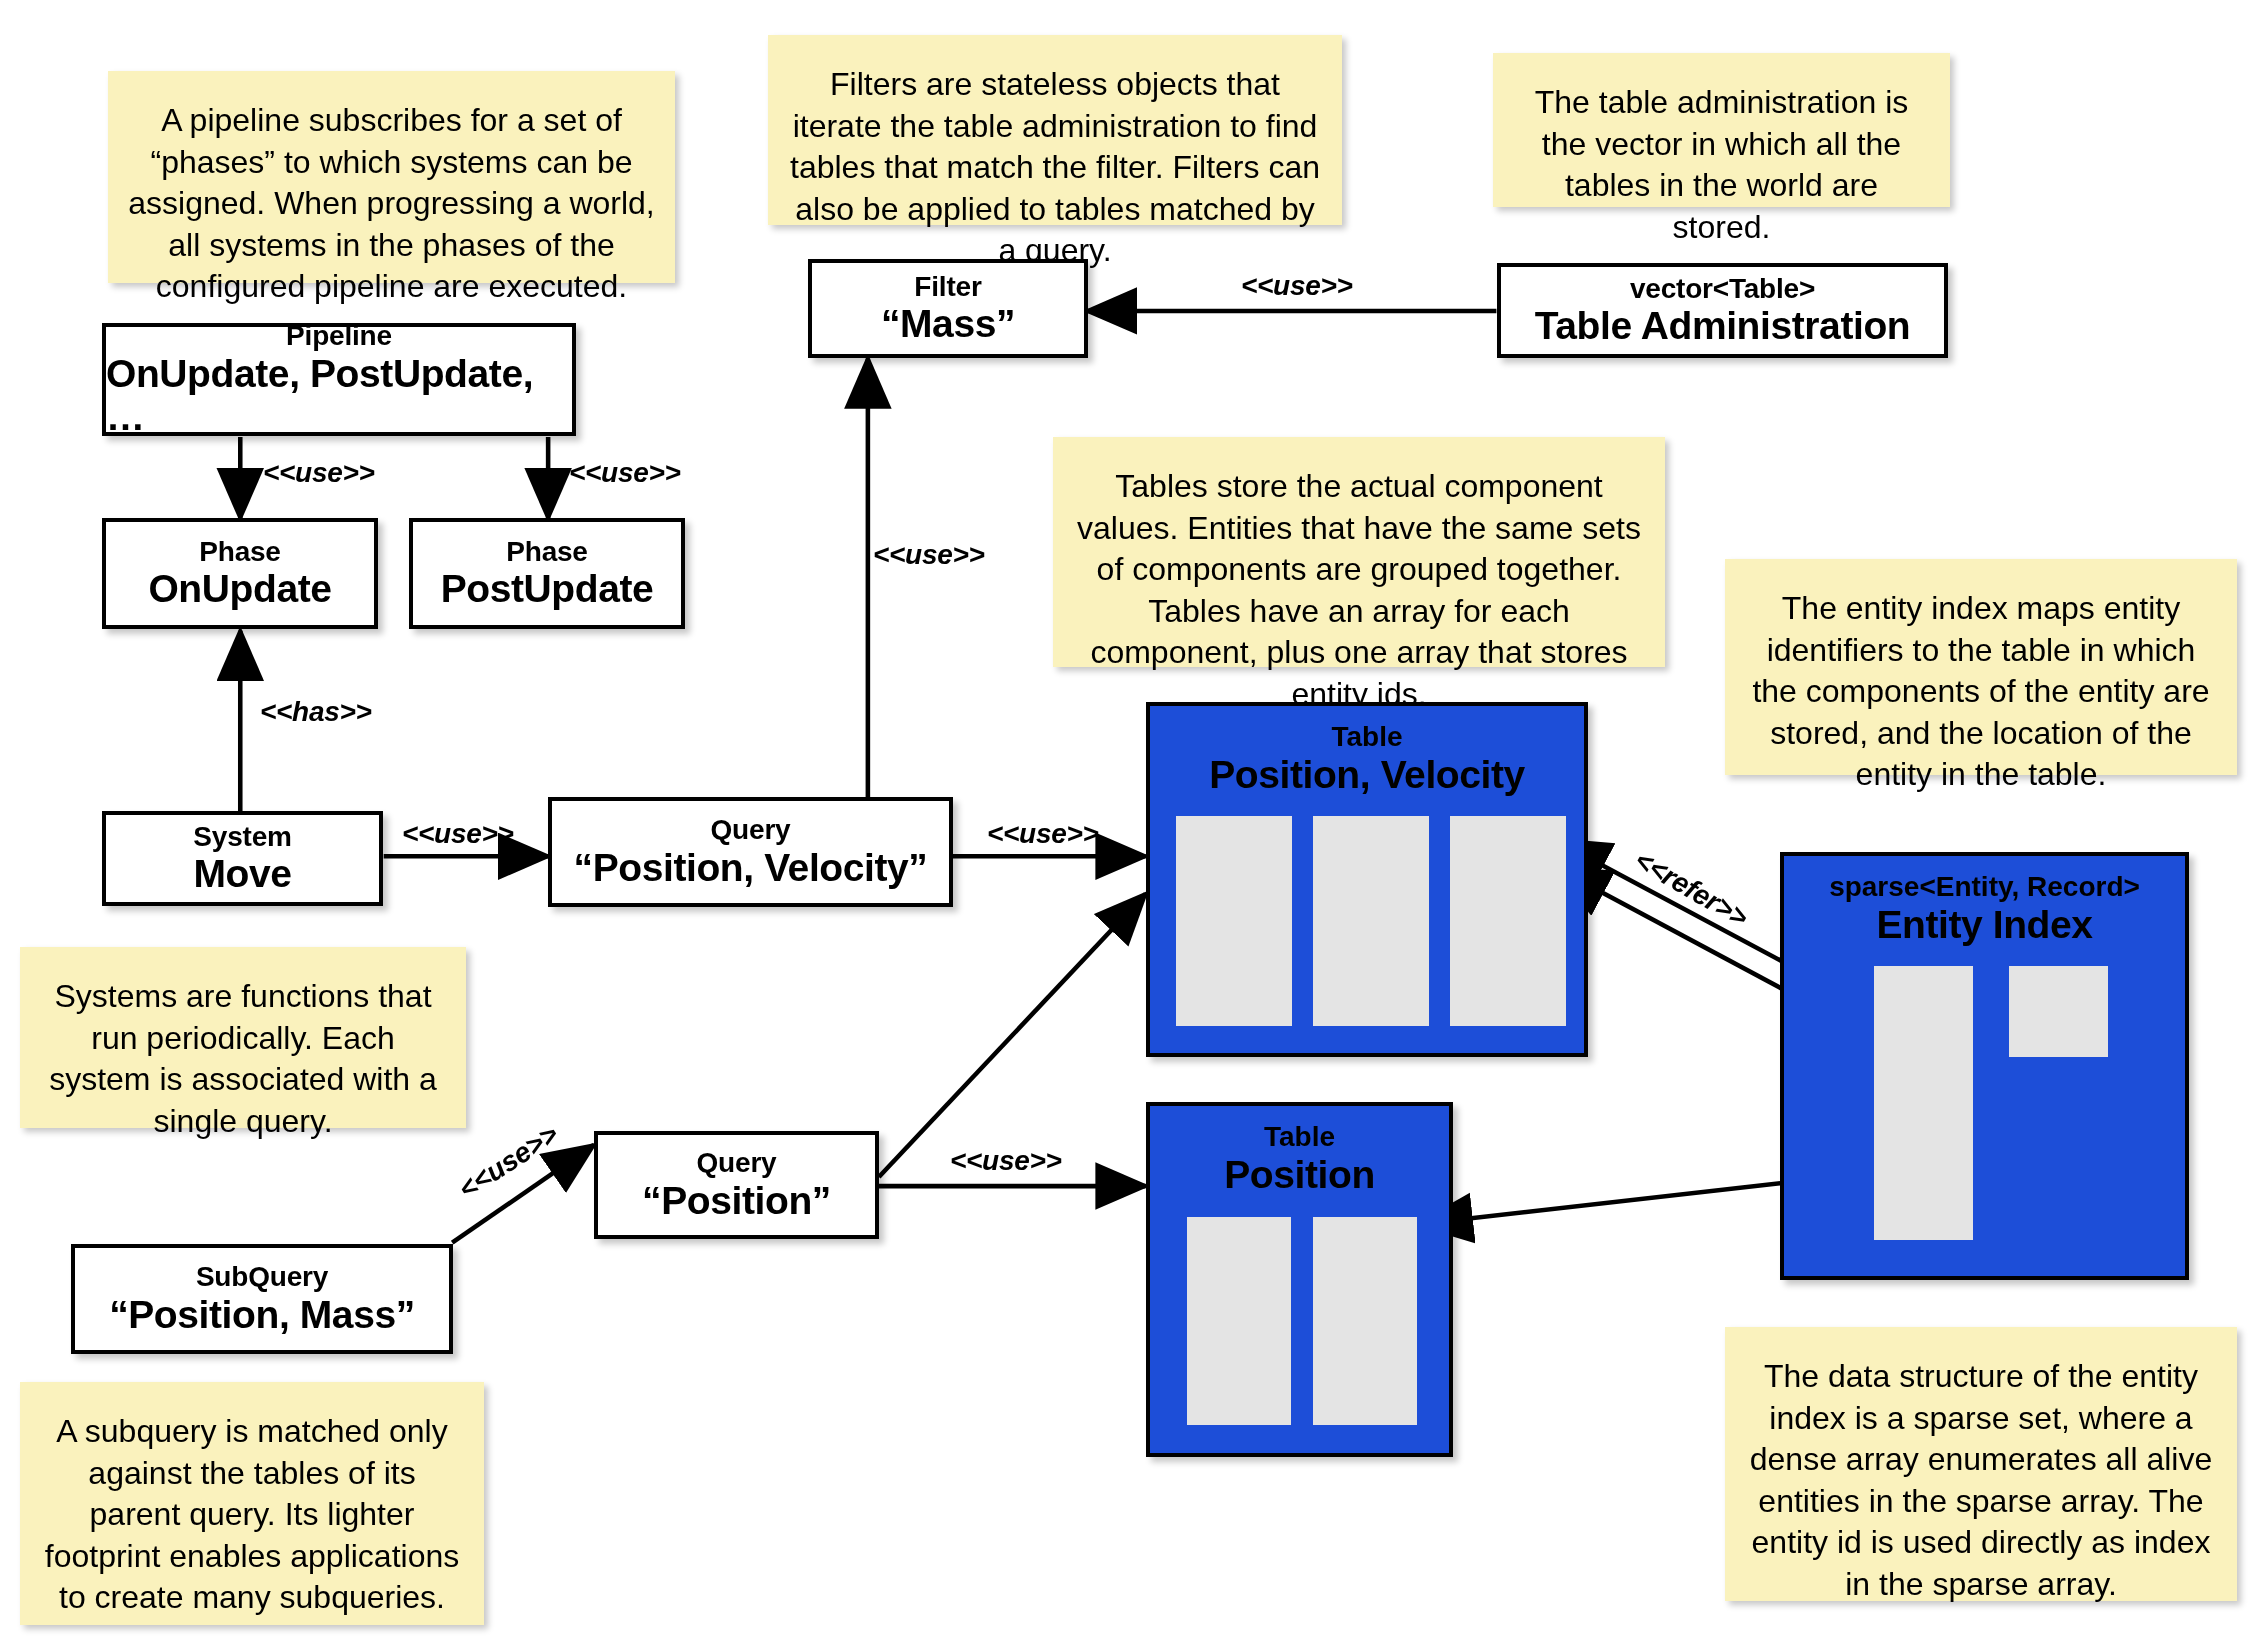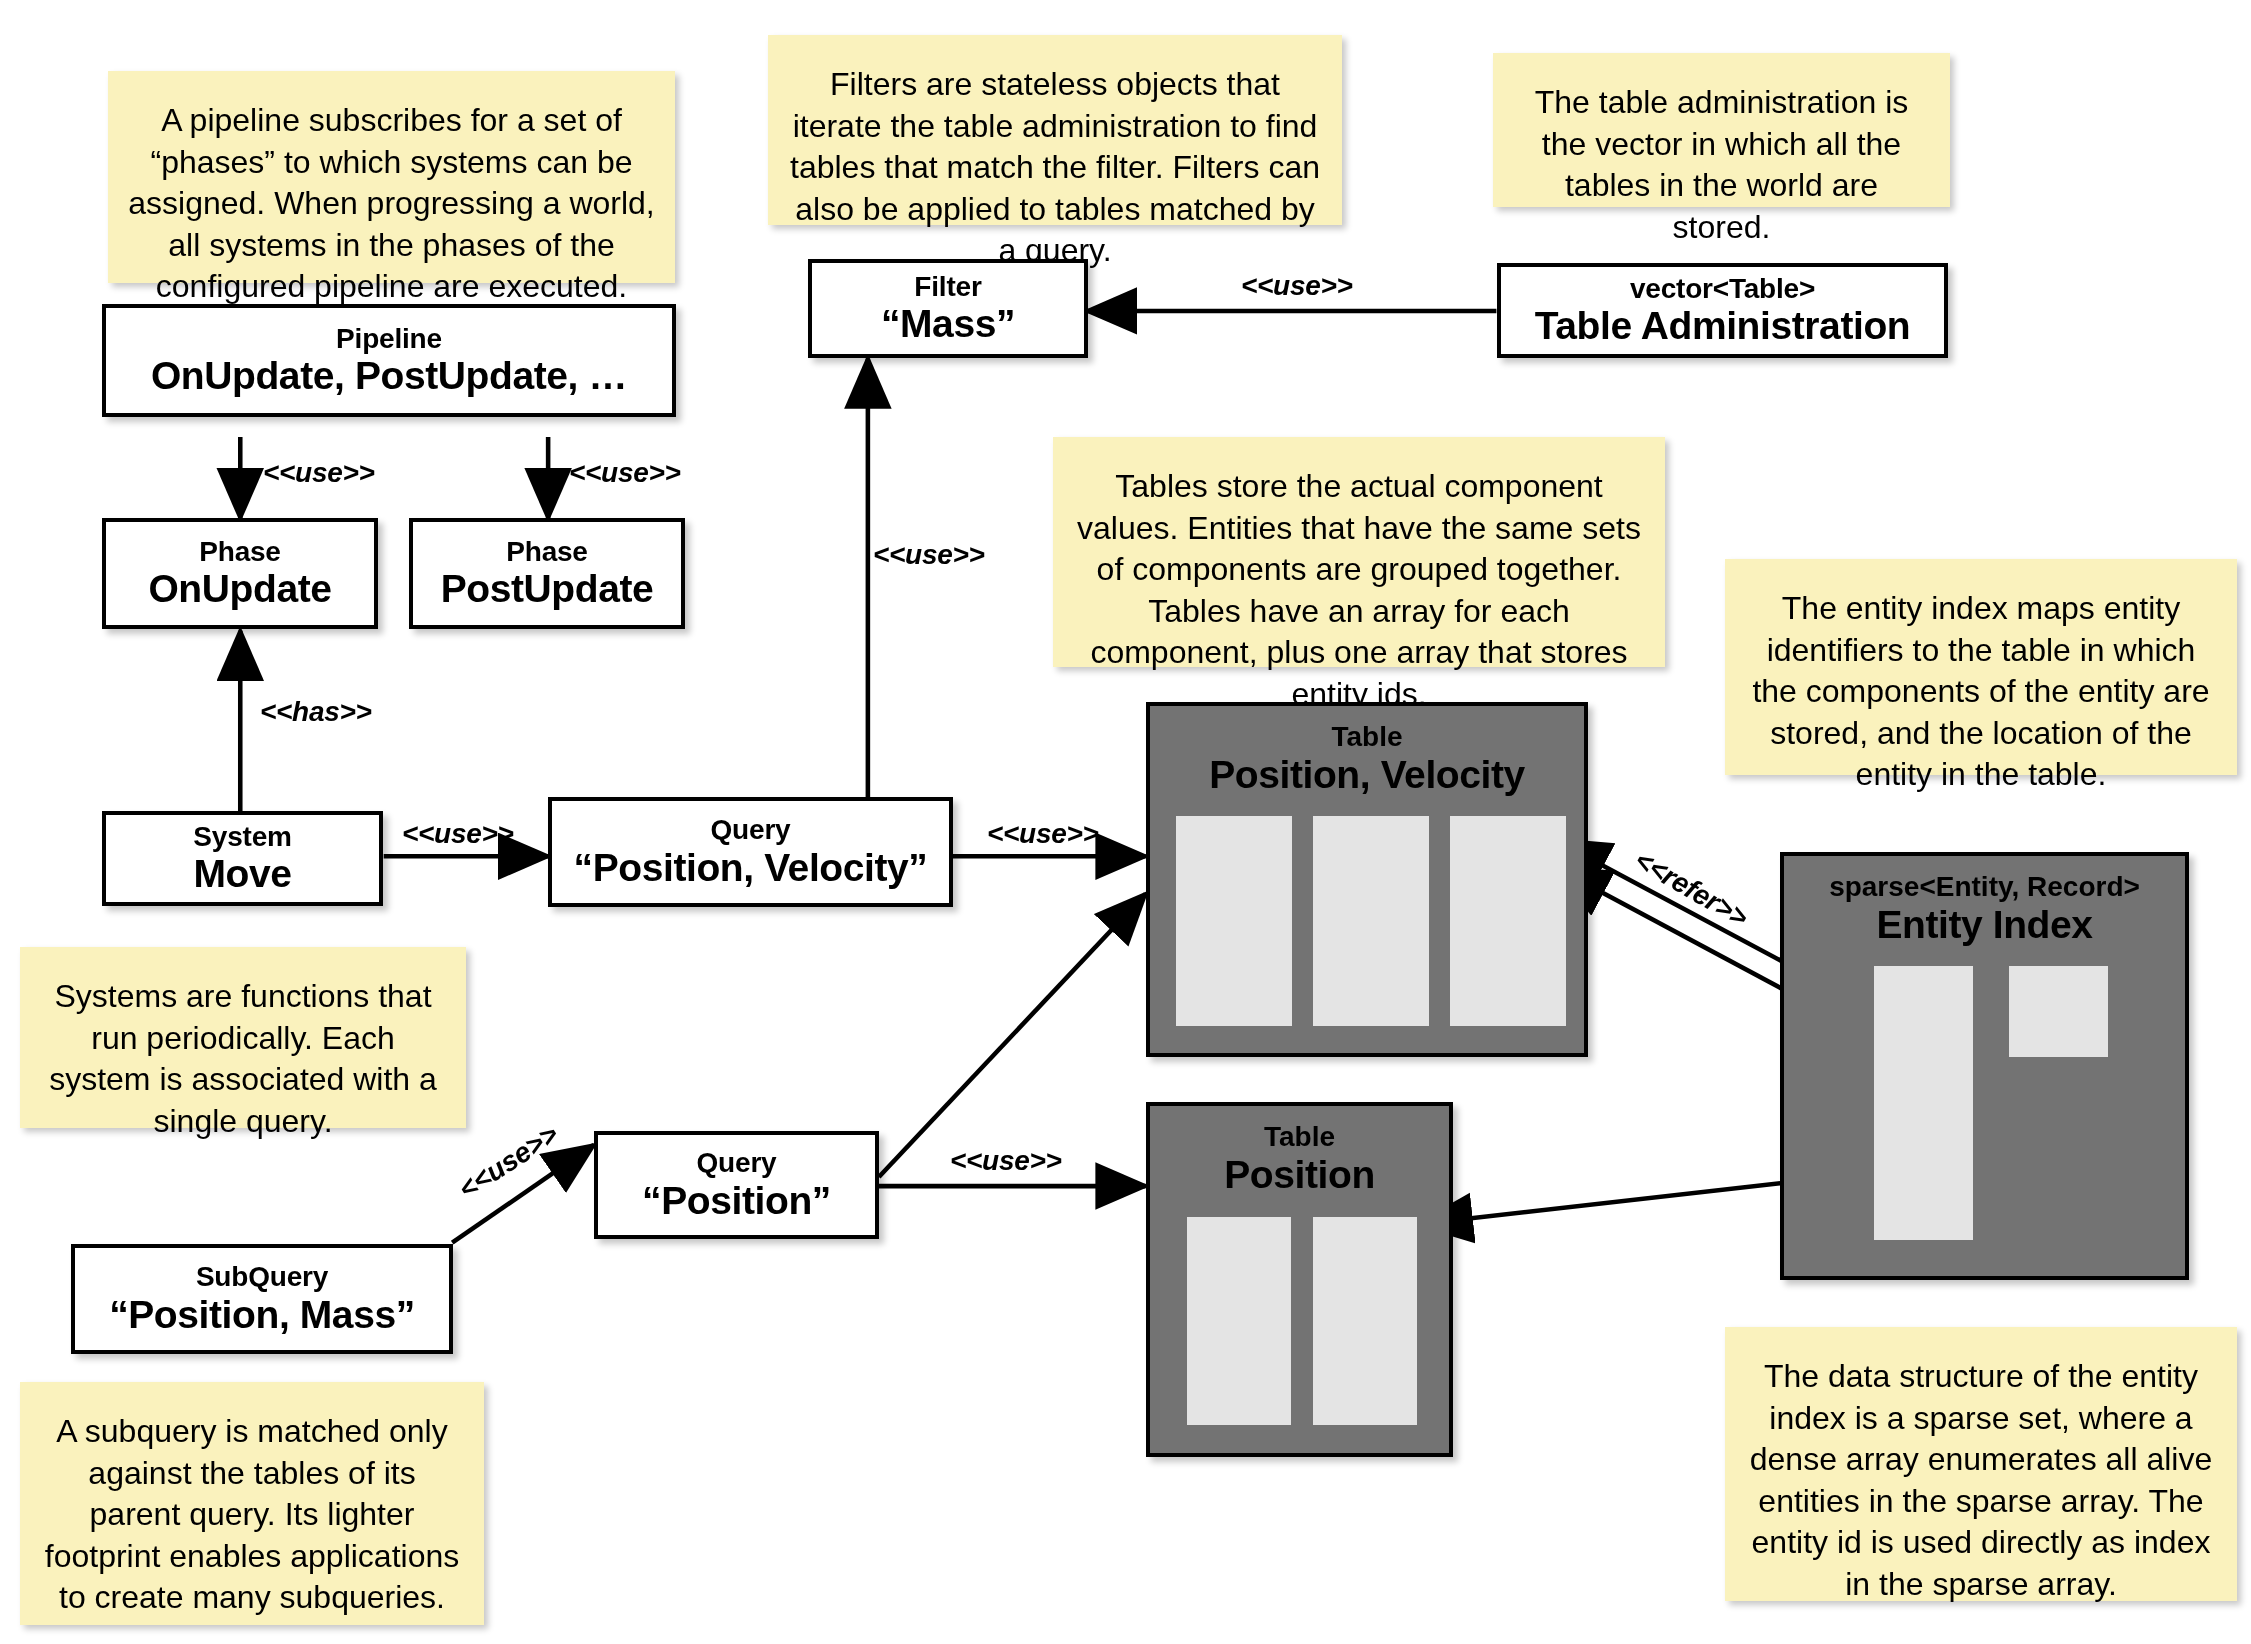--- a/index.html
+++ b/index.html
@@ -47,21 +47,21 @@
   }
   .box .name{
     font-size:39px;
     font-weight:700;
     line-height:1.12;
     letter-spacing:-0.4px;
   }
   
   .tablebox{
     position:absolute;
-    background:#737373;
+    background:#1d4ed8;
     border:4.6px solid #000;
     box-shadow:4.6px 4.6px 6.4px rgba(0,0,0,.22);
     box-sizing:border-box;
   }
   .tablebox .thead{
     text-align:center;
     padding-top:14.6px;
   }
   .tablebox .stereo{
     font-size:28px;
@@ -156,21 +156,21 @@
 
   <div class="note" style="left:1725px;top:559px;width:512px;height:216px;">The entity index maps entity identifiers to the table in which the components of the entity are stored, and the location of the entity in the table.</div>
 
   <div class="note" style="left:20px;top:947px;width:446px;height:181px;">Systems are functions that run periodically. Each system is associated with a single query.</div>
 
 
   <div class="note" style="left:20px;top:1382px;width:464px;height:243px;">A subquery is matched only against the tables of its parent query. Its lighter footprint enables applications to create many subqueries.</div>
 
   <div class="note" style="left:1725px;top:1327px;width:512px;height:274px;">The data structure of the entity index is a sparse set, where a dense array enumerates all alive entities in the sparse array. The entity id is used directly as index in the sparse array.</div>
 
-  <div class="box" style="left:102px;top:304px;width:574px;height:113px;">
+  <div class="box" style="left:102px;top:323px;width:474px;height:113px;">
     <div class="stereo">Pipeline</div>
     <div class="name">OnUpdate, PostUpdate, …</div>
   </div>
 
   <div class="box" style="left:102px;top:518px;width:276px;height:111px;">
     <div class="stereo">Phase</div>
     <div class="name">OnUpdate</div>
   </div>
 
   <div class="box" style="left:409px;top:518px;width:276px;height:111px;">

